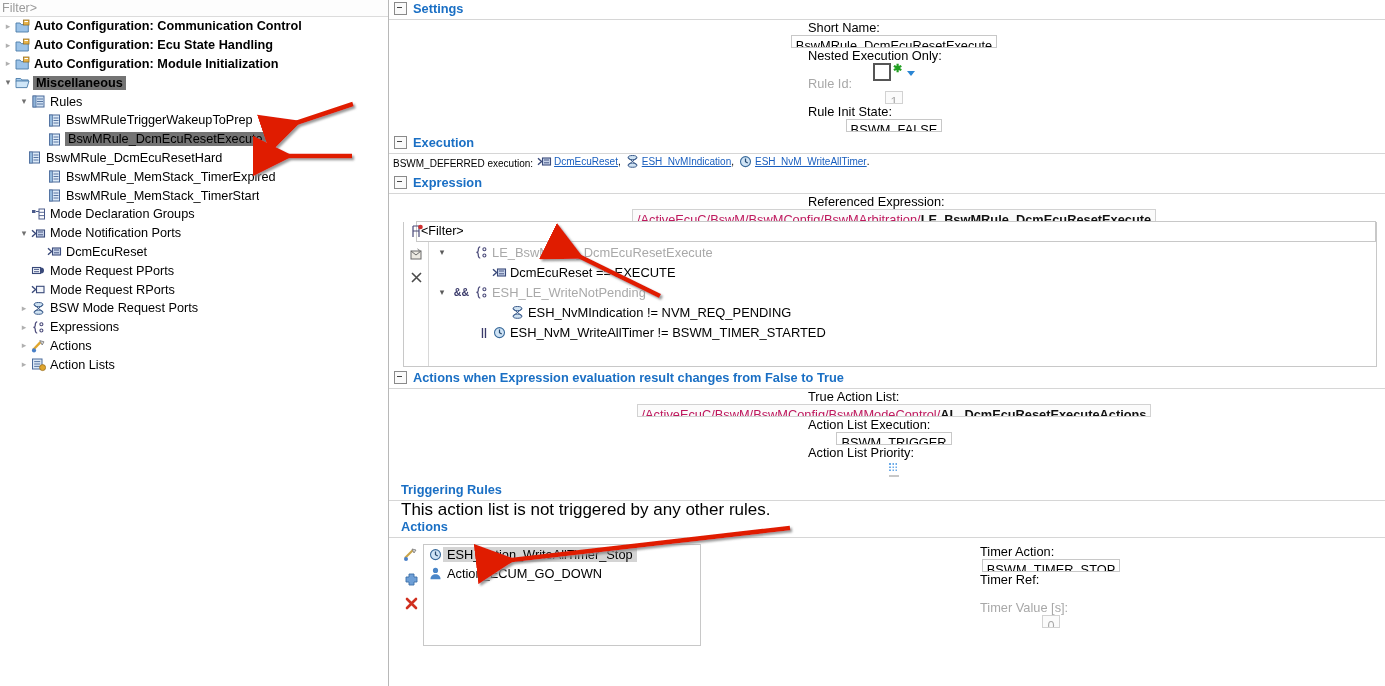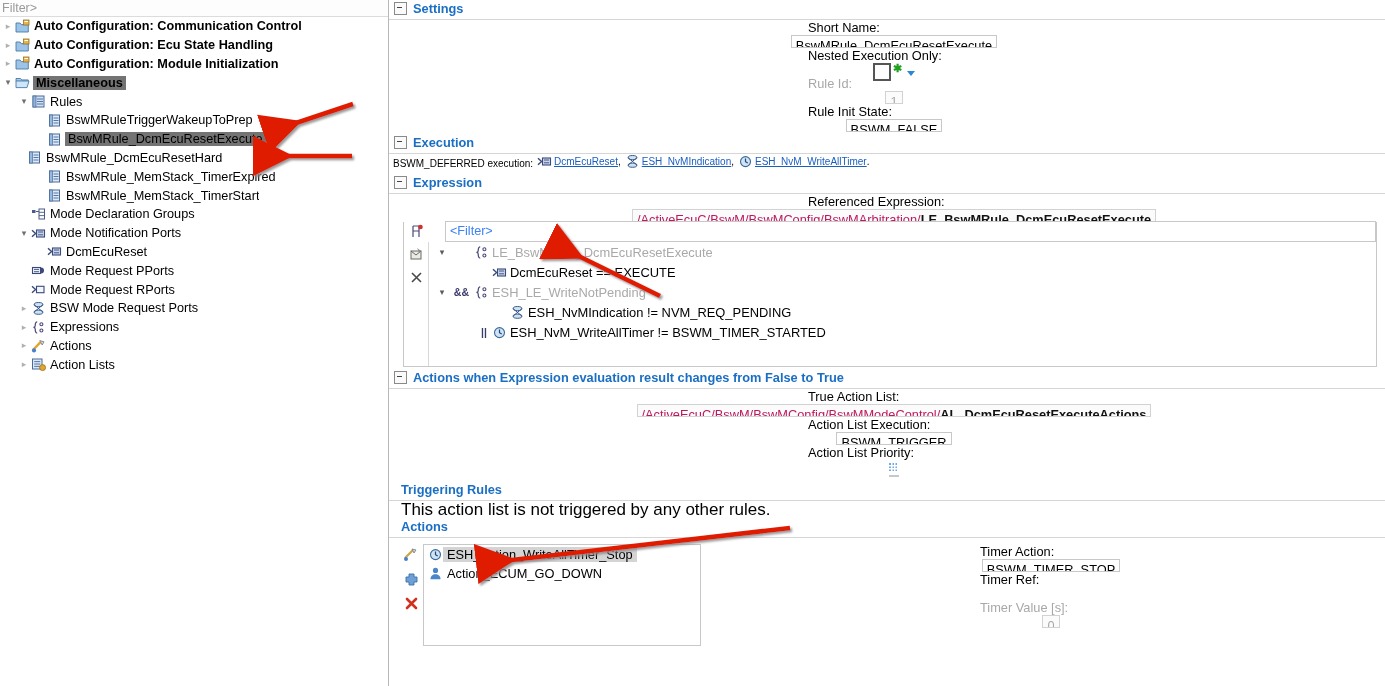--- a/index.html
+++ b/index.html
@@ -130,23 +130,23 @@
     position:relative;margin-left:14px;margin-right:8px;
     border:1px solid #c8c8c8;border-top:none;
     height:145px;box-sizing:border-box;
   }
   #expr-filter{
     position:absolute;left:0;top:0;right:0;height:19px;
     border-bottom:0px;
     display:flex;align-items:center;
   }
   .filter-box{
-    margin-left:41px;flex:1;height:19px;line-height:19px;
+    margin-left:12px;flex:1;height:19px;line-height:19px;
     border:1px solid #c8c8c8;background:#fff;
-    color:#3b82f6;font-size:12.6px;padding-left:4px;
+    color:#000000;font-size:12.6px;padding-left:4px;
   }
   #expr-toolcol{
     position:absolute;left:0;top:0;width:24px;bottom:0;
     display:flex;flex-direction:column;align-items:center;
     padding-top:2px;gap:5px;
   }
   #expr-body{
     position:absolute;left:24px;top:20px;right:0;bottom:0;
     border-left:1px solid #d8d8d8;
     background:#fff;overflow:hidden;

